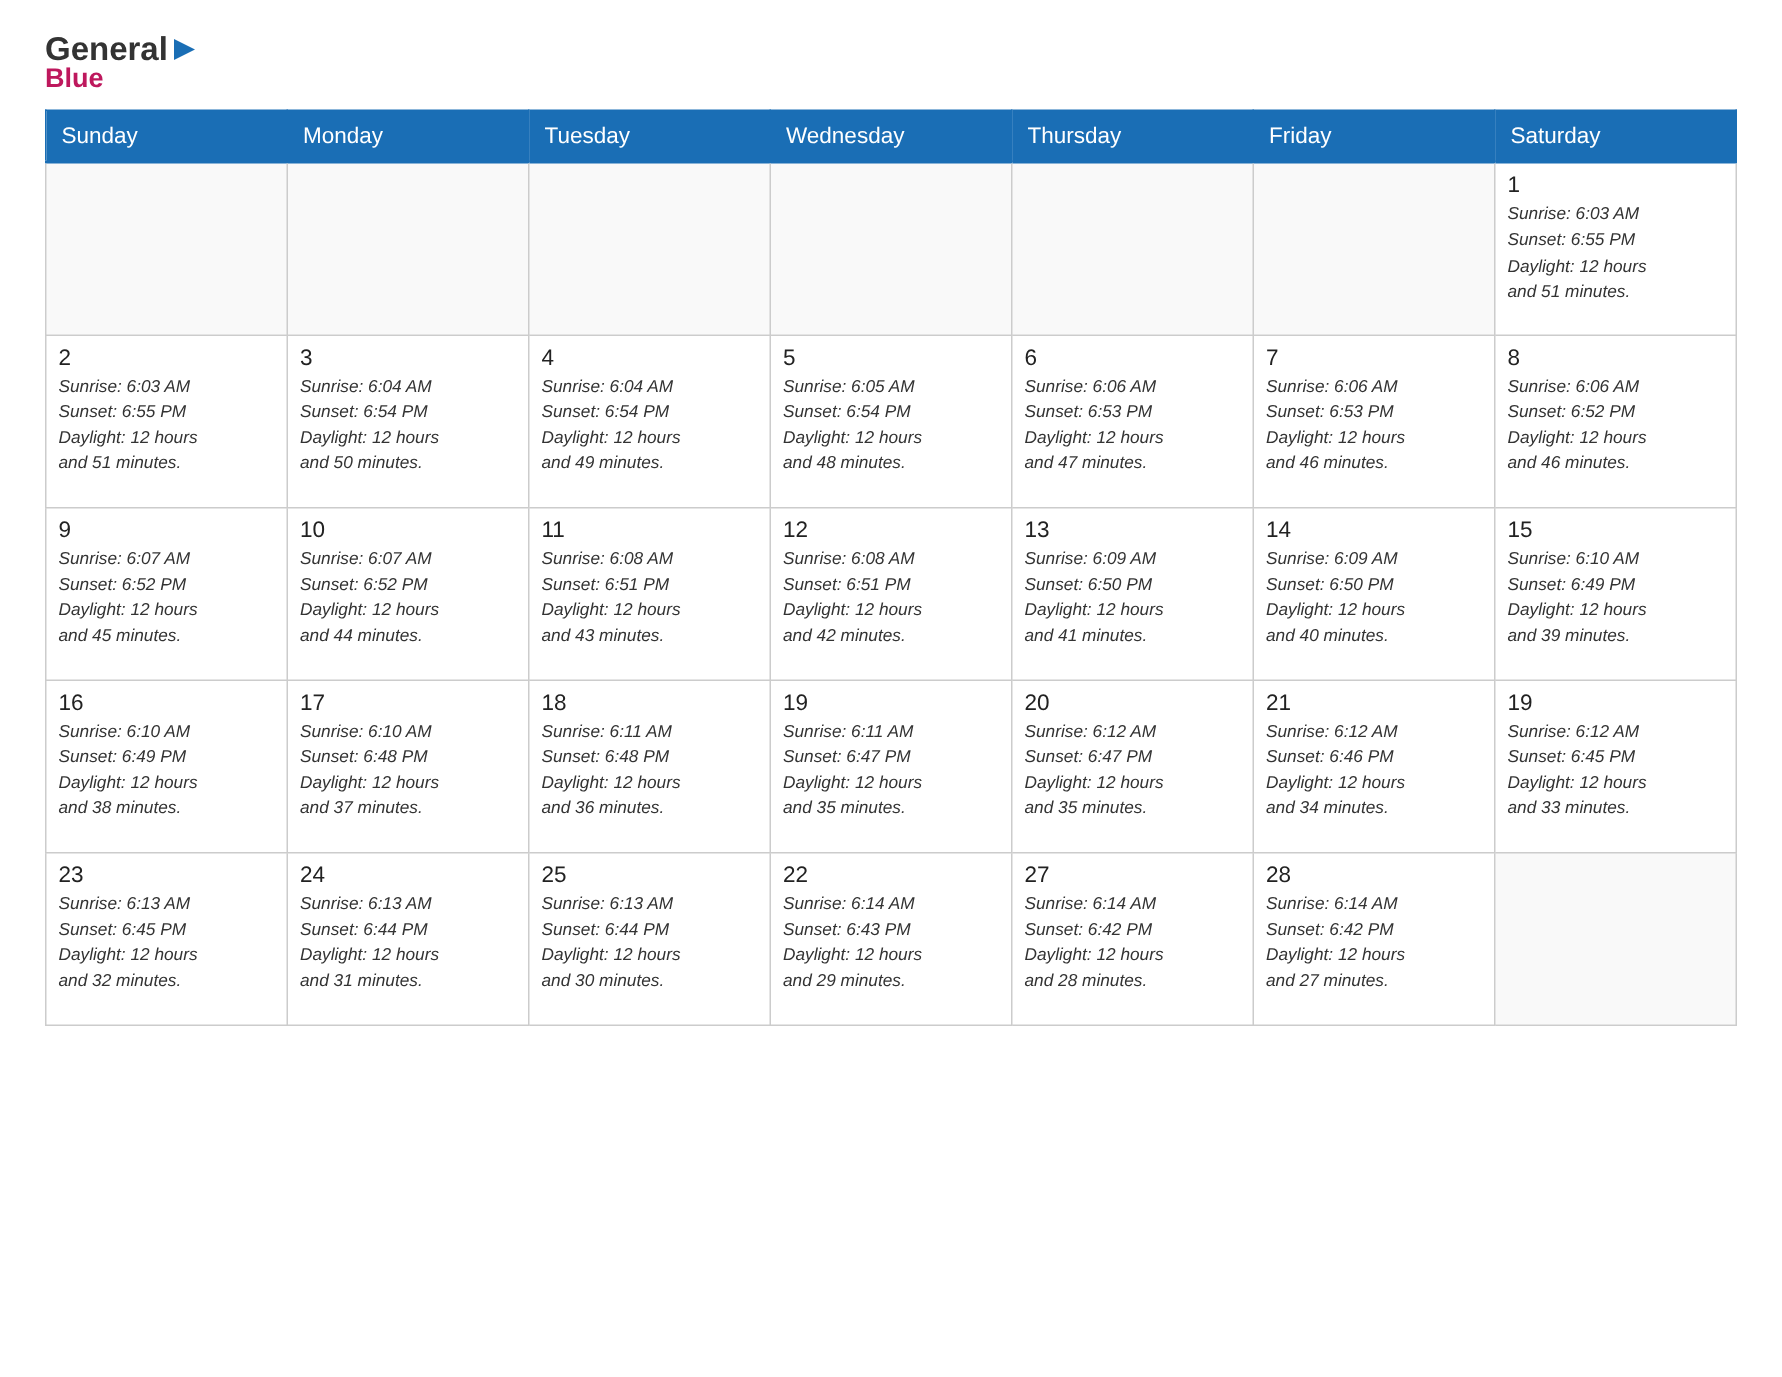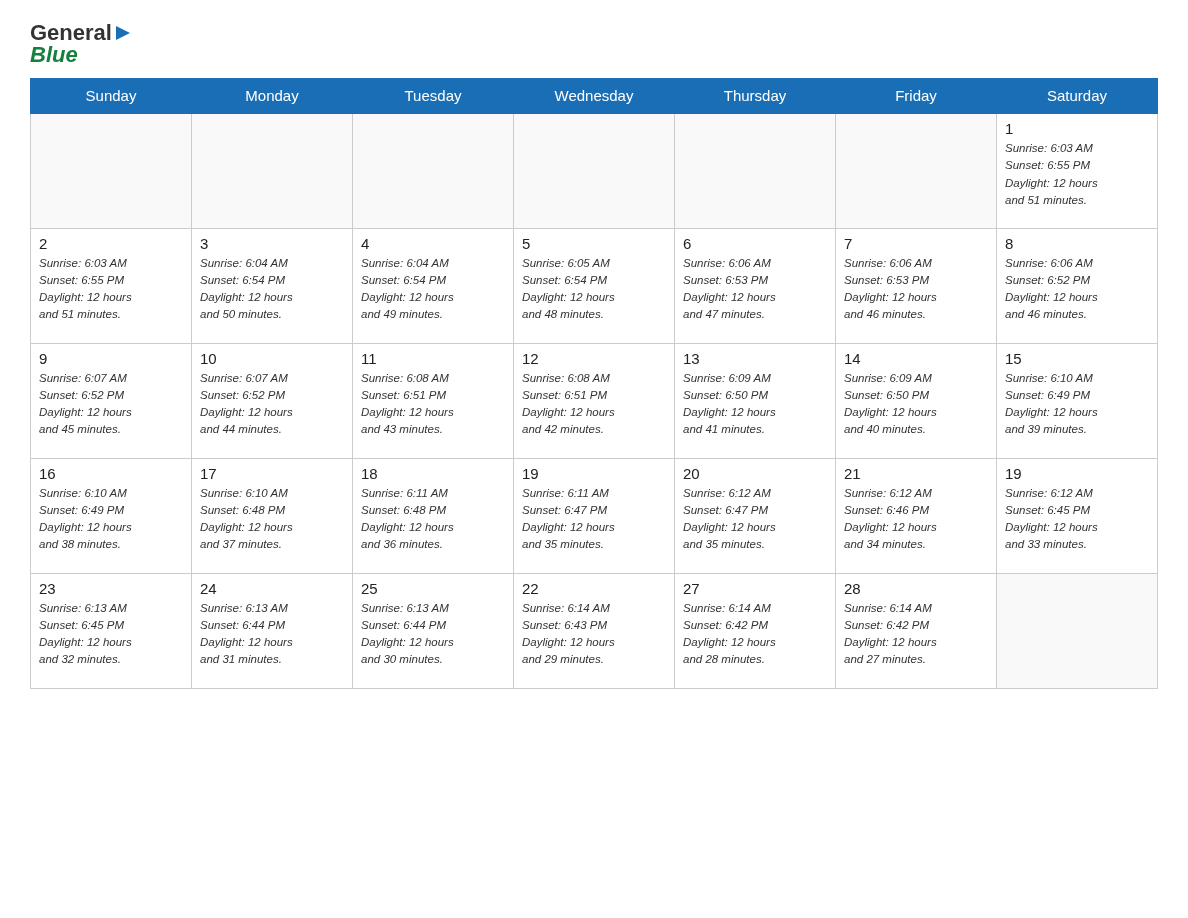--- a/index.html
+++ b/index.html
@@ -24,25 +24,24 @@
     .logo-wrapper {
       display: flex;
       flex-direction: column;
       align-items: flex-start;
     }
     .logo-line1 {
       display: flex;
       align-items: center;
     }
     .logo-line2 {
-      color: #15803d;
-      font-size: 22px;
+      color: #be185d;
+      font-size: 18px;
       font-weight: bold;
       margin-top: -4px;
-      font-style: italic;
     }
     .title-block {
       text-align: right;
     }
     .month-title {
       font-size: 48px;
       font-weight: bold;
       color: #222;
       line-height: 1.1;
     }
@@ -53,21 +52,21 @@
     }
     .calendar {
       width: 100%;
       border-collapse: collapse;
       margin-top: 10px;
     }
     .calendar th {
       background-color: #1a6eb5;
       color: #fff;
       padding: 8px 10px;
-      text-align: center;
+      text-align: left;
       font-size: 15px;
       font-weight: normal;
       border: 1px solid #1a6eb5;
     }
     .calendar td {
       vertical-align: top;
       border: 1px solid #ccc;
       padding: 6px 8px;
       width: 14.28%;
       min-height: 110px;

